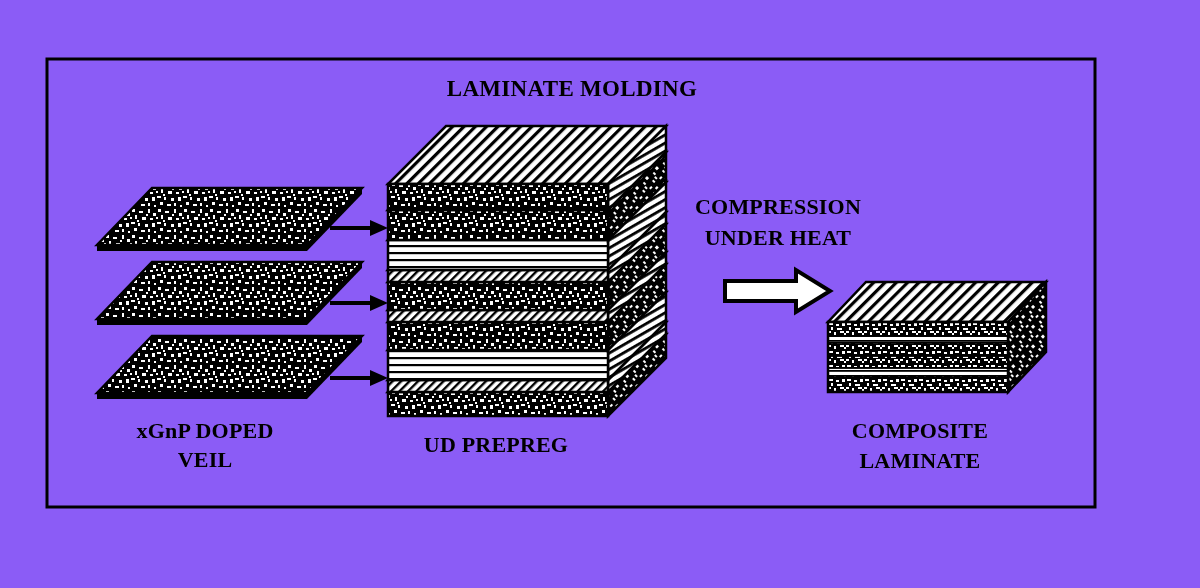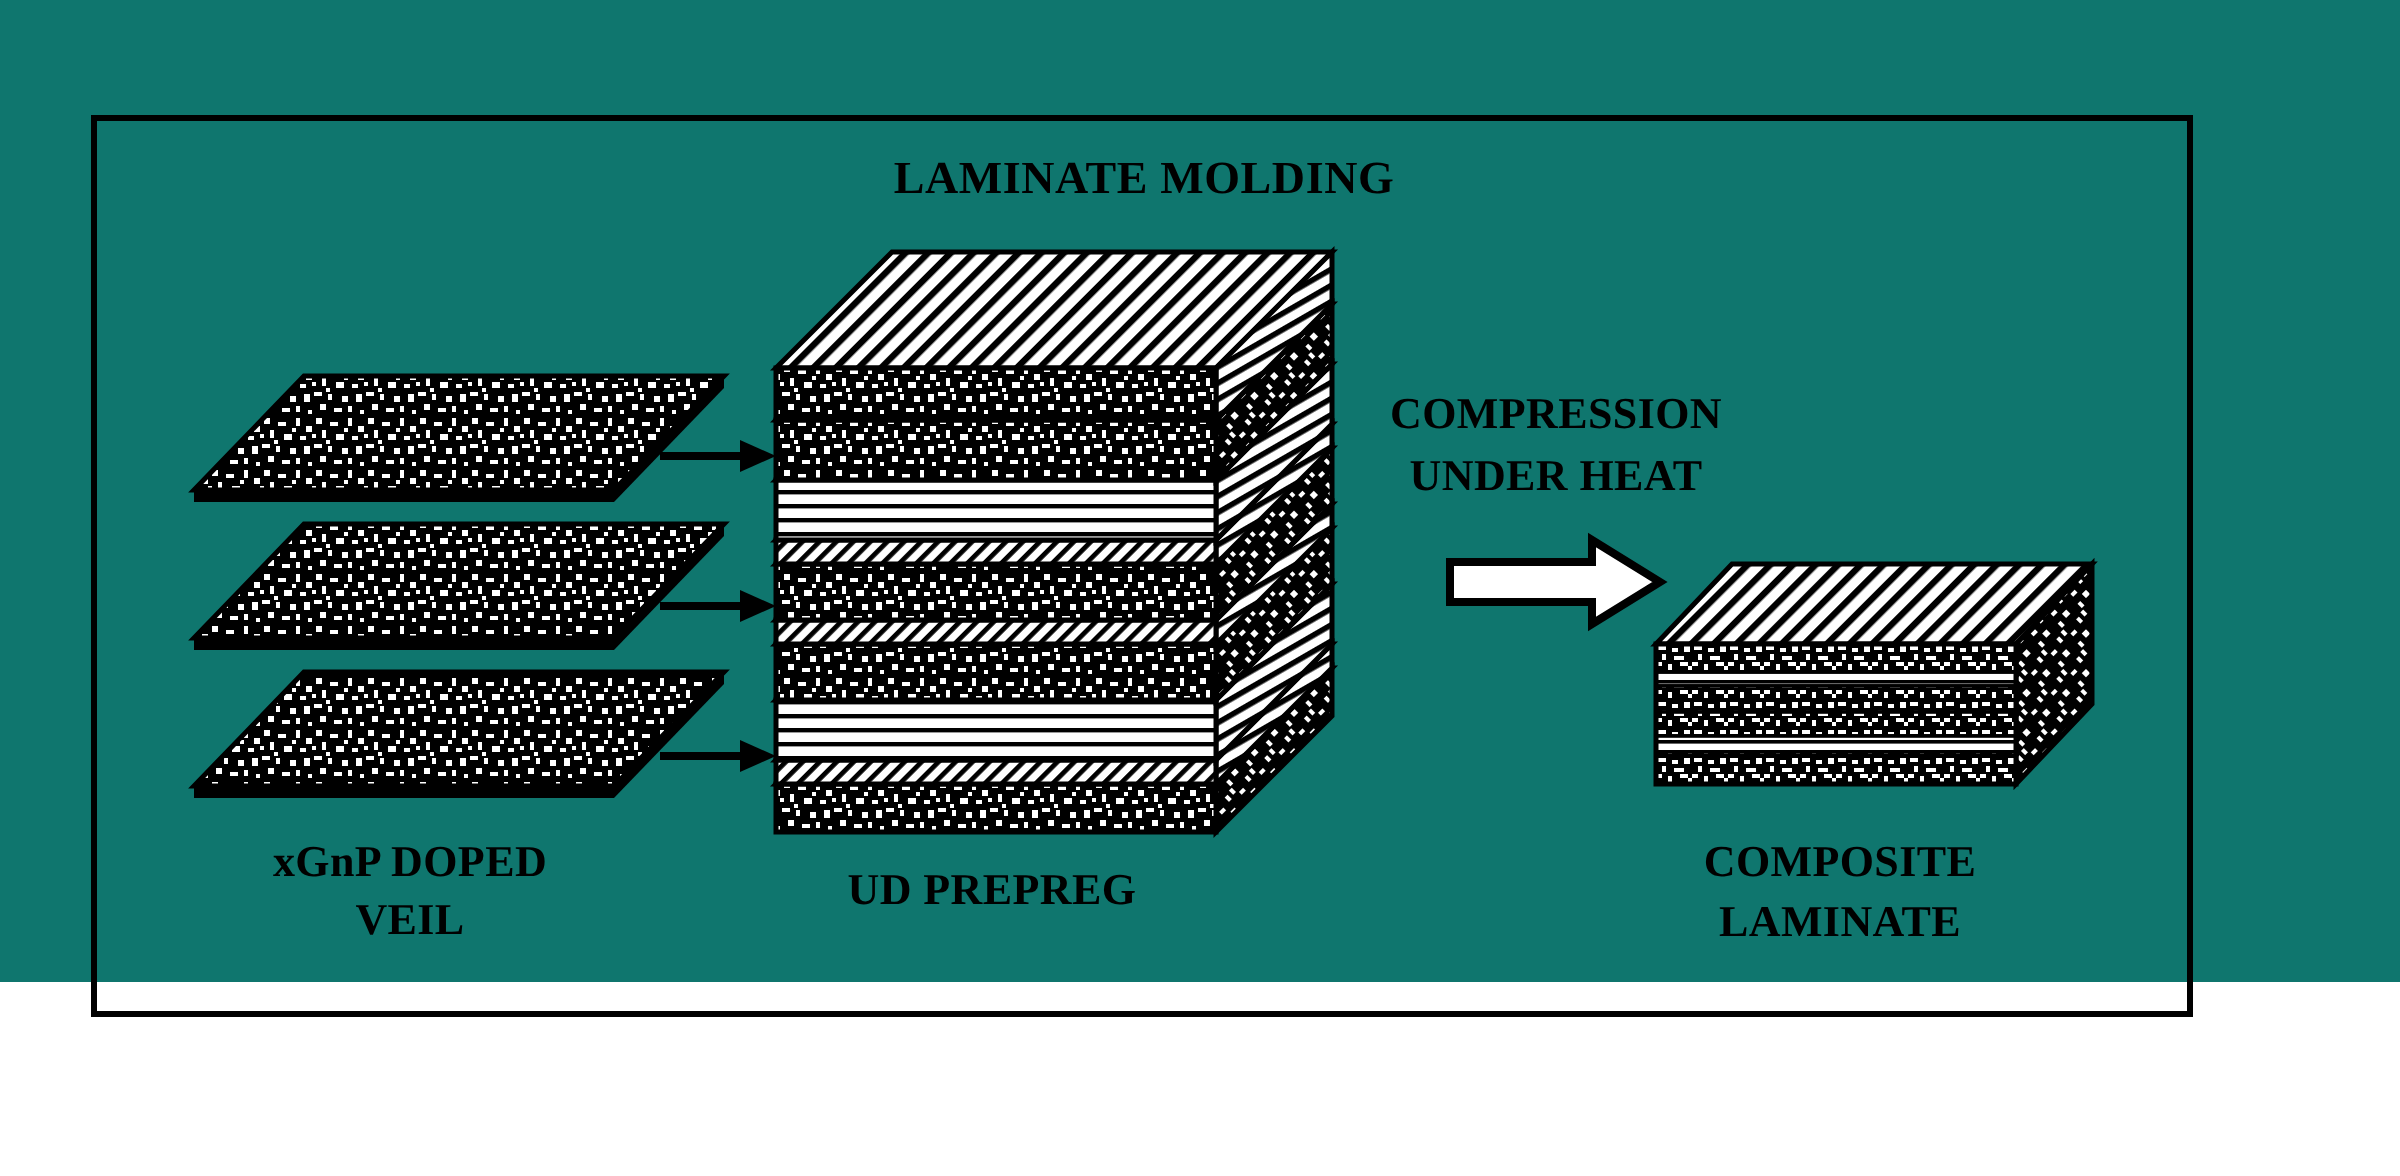--- a/index.html
+++ b/index.html
@@ -9,22 +9,22 @@
   }
   body {
     width: 1200px;
     height: 588px;
     font-family: "Liberation Serif", "DejaVu Serif", serif;
     overflow: hidden;
   }
   #stage {
     position: relative;
     width: 1200px;
-    height: 491px;
-    background: #0f766e;
+    height: 588px;
+    background: #8b5cf6;
   }
   svg.diagram {
     display: block;
     width: 1200px;
     height: 588px;
   }
   text.lbl {
     font-family: "Liberation Serif", "DejaVu Serif", serif;
     font-weight: bold;
     fill: #000000;

